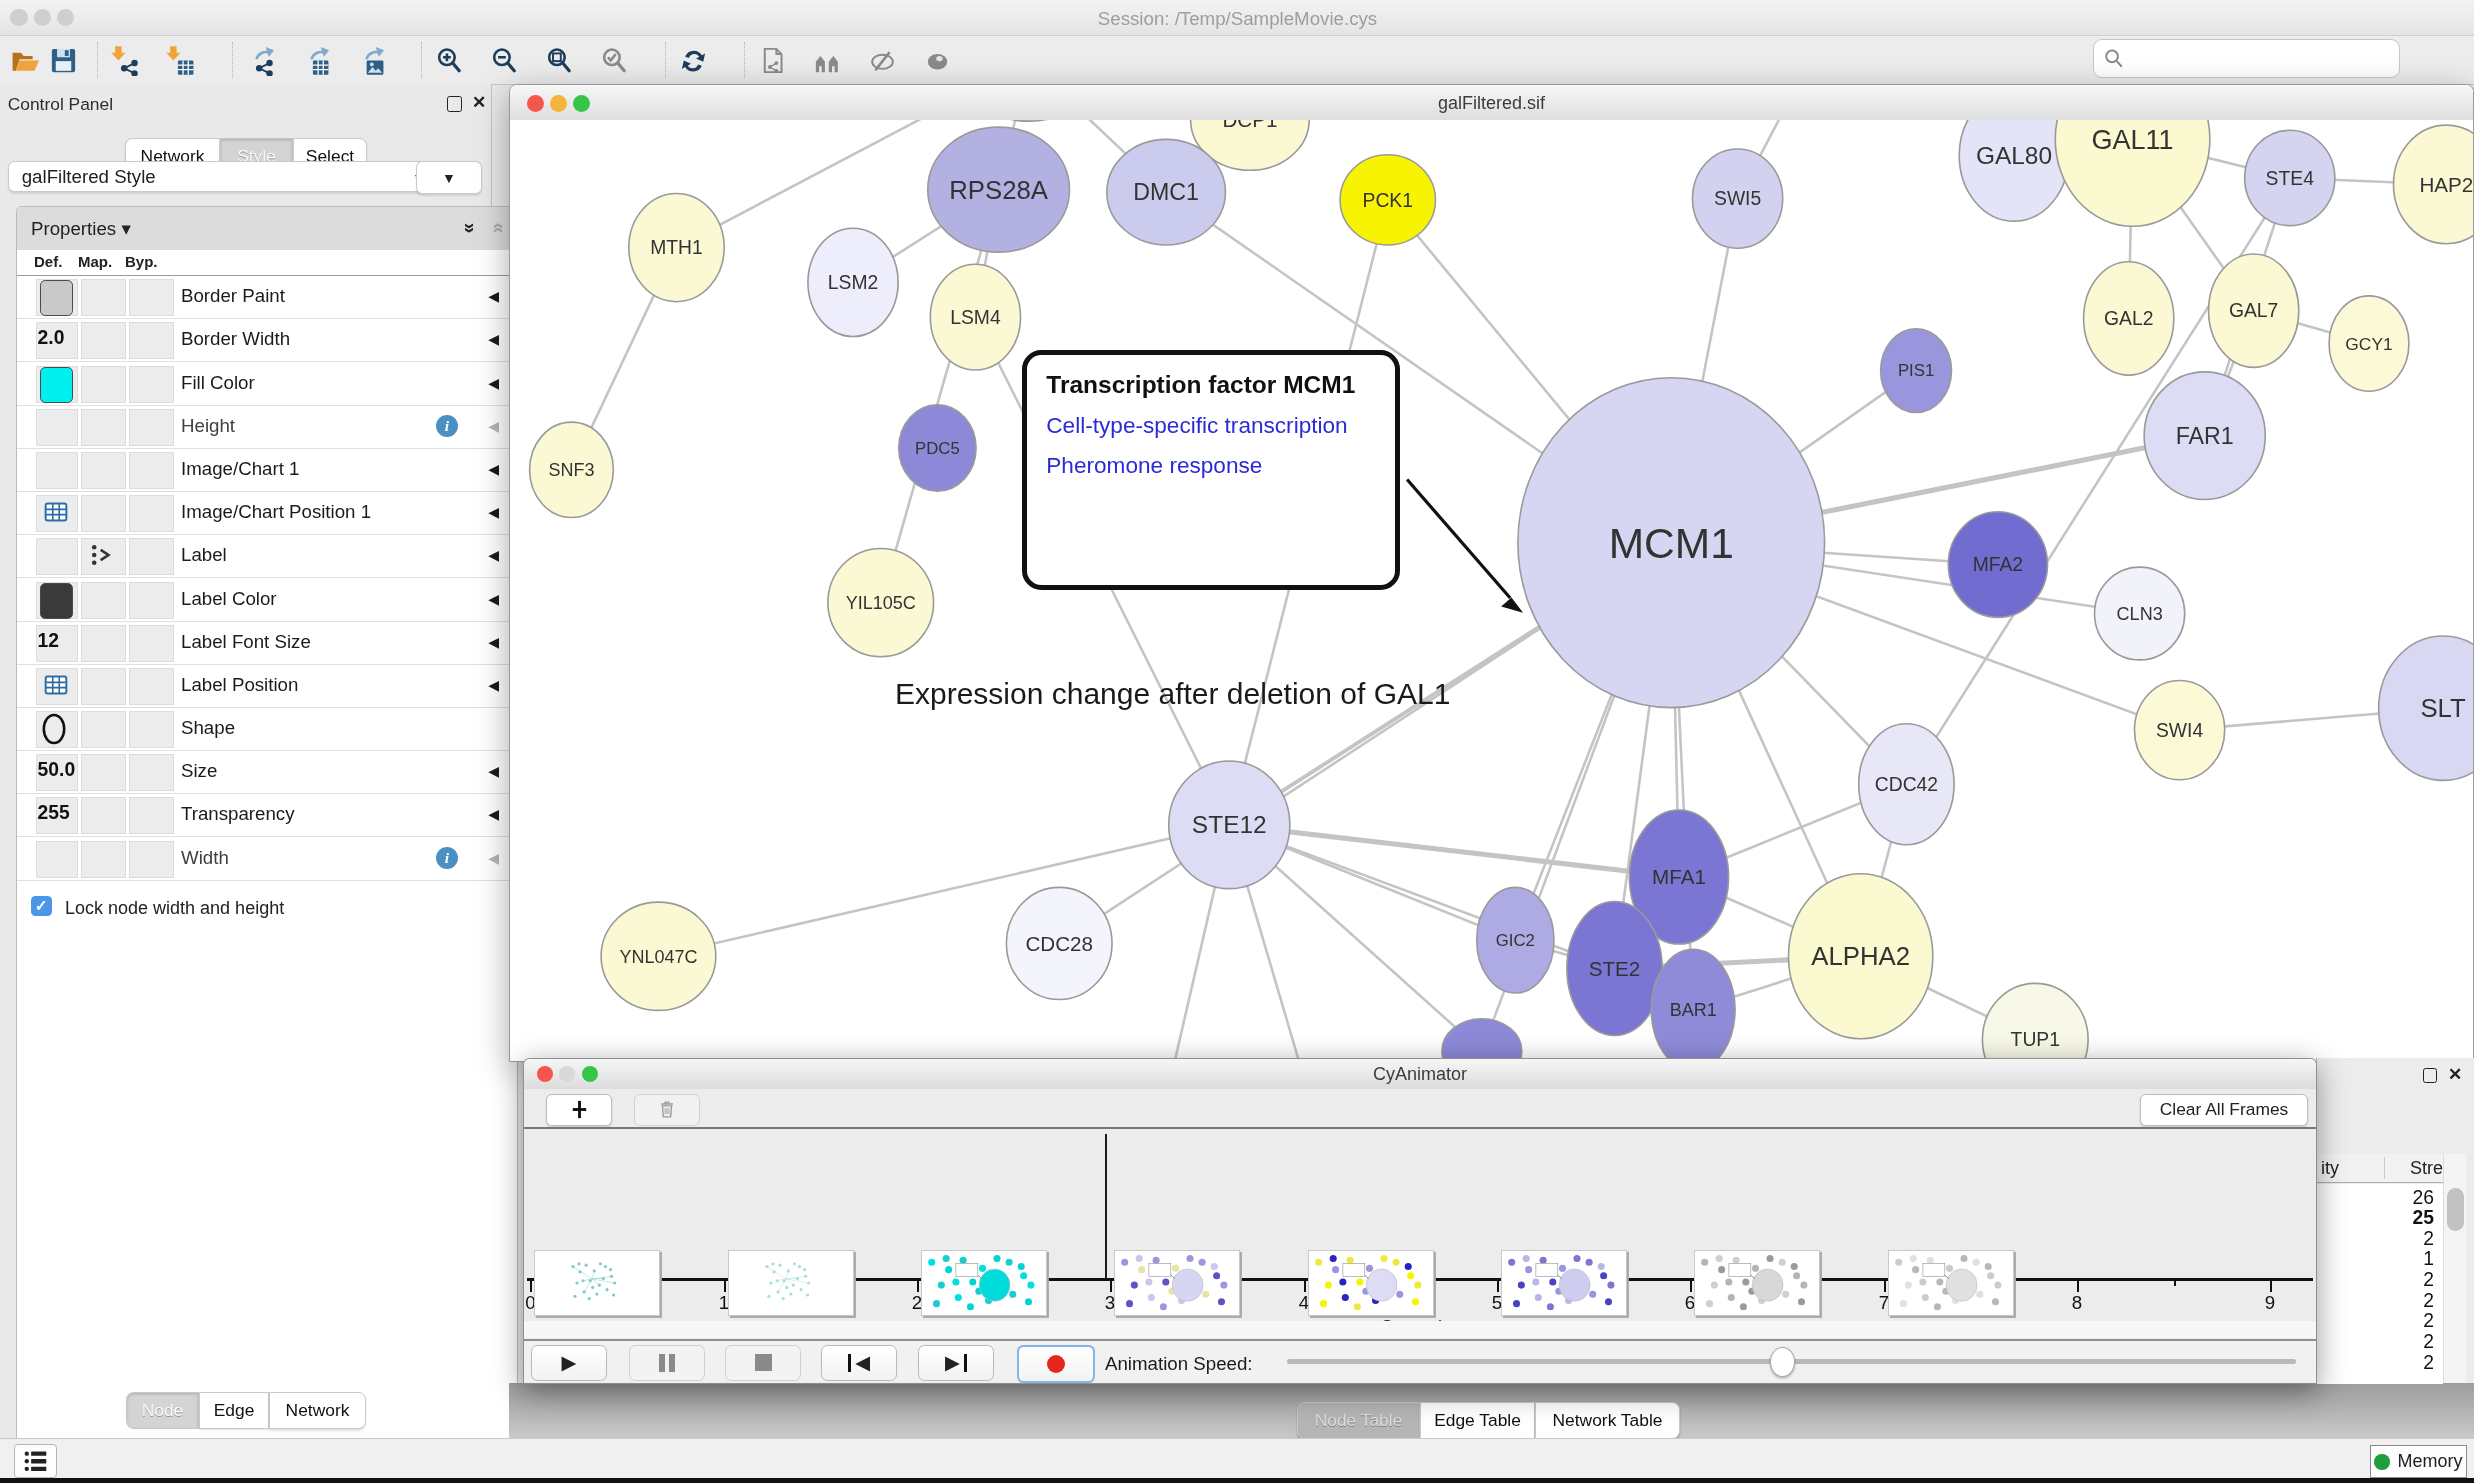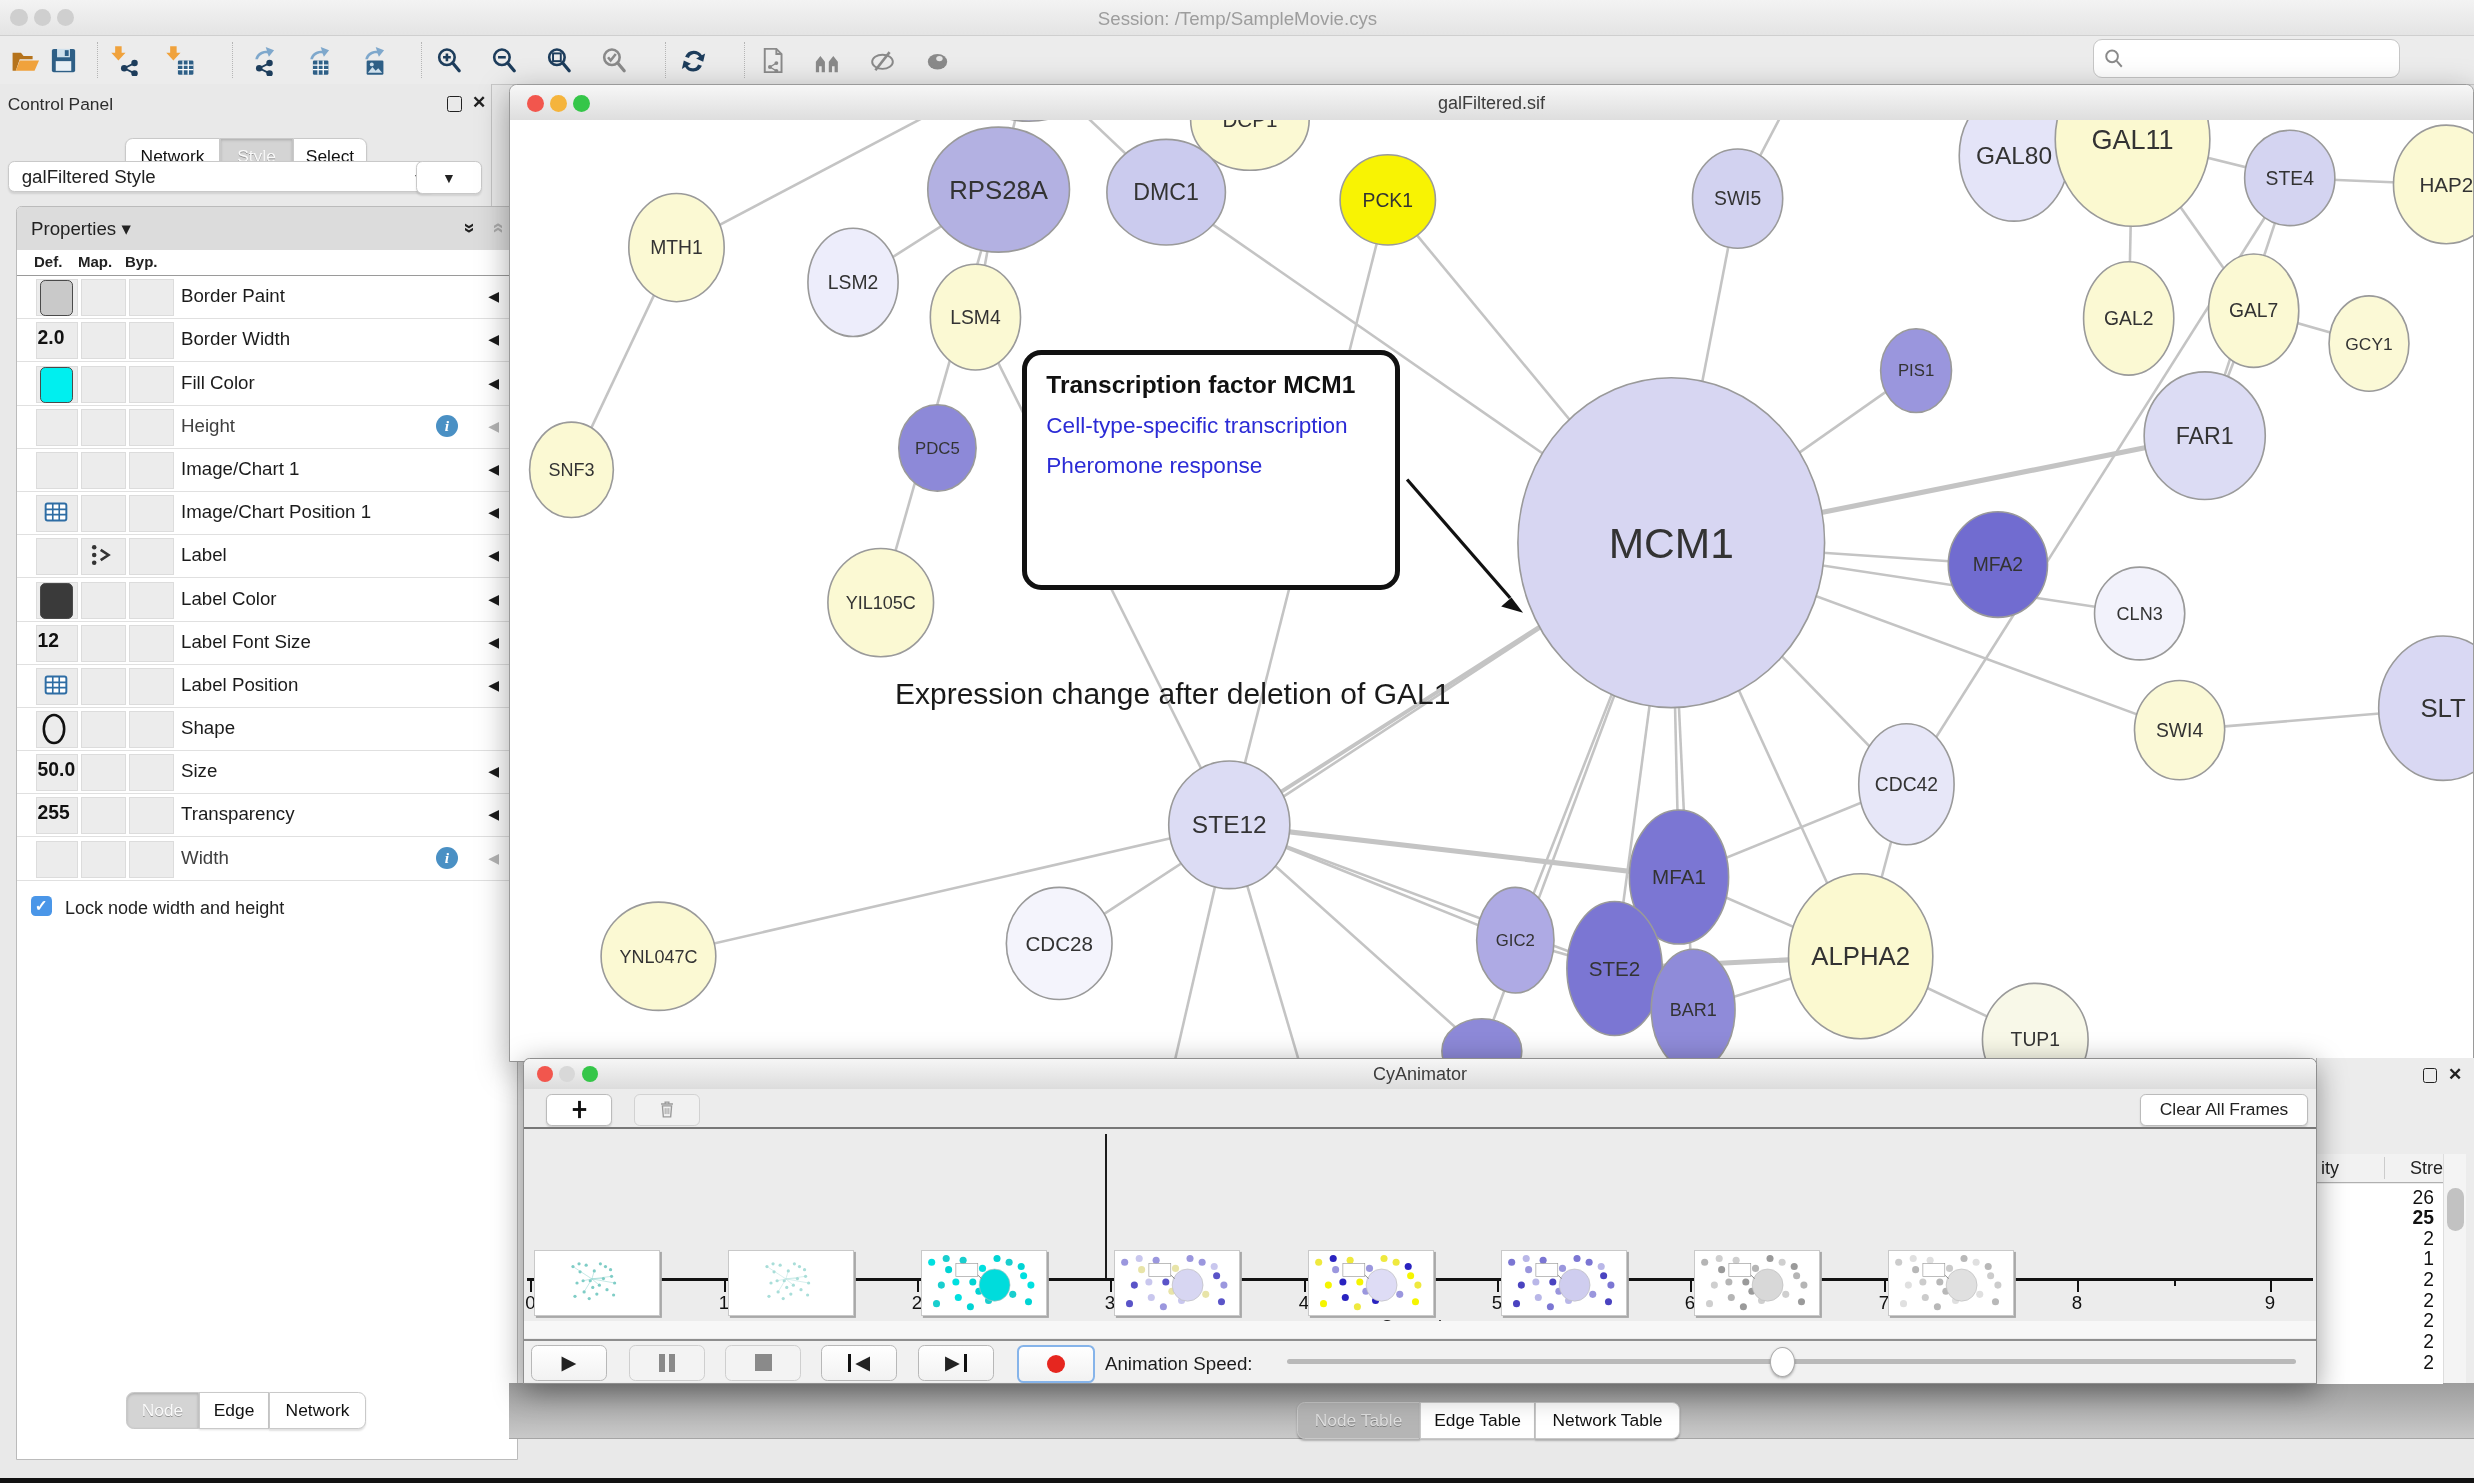--- a/index.html
+++ b/index.html
@@ -922,15 +922,33 @@
         </div>
         <div class="pbtn rec" style="left: 493px; width: 74px;">
           <span class="reccirc"></span>
         </div>
         <div class="speedlbl" style="left: 581px;">Animation Speed:</div>
         <div class="slidertrack" style="left: 763px; width: 1009px;"></div>
         <div class="sliderthumb" style="left: 1246px;"></div>
       </div>
   </div>
 
+  <div class="statusbar">
+    <div class="hambtn">
+      <svg width="26" height="24.5" viewBox="0 0 48 44">
+        <g fill="#222">
+            <circle cx="7" cy="8" r="4"></circle>
+            <rect x="15" y="4" width="28" height="8" rx="1"></rect>
+        <circle cx="7" cy="22" r="4"></circle>
+            <rect x="15" y="18" width="28" height="8" rx="1"></rect>
+        <circle cx="7" cy="36" r="4"></circle>
+            <rect x="15" y="32" width="28" height="8" rx="1"></rect>
+          </g>
+      </svg>
+    </div>
+    <div class="membtn">
+      <span class="memdot"></span>
+      <span>Memory</span>
+    </div>
+  </div>
   <div class="blackedge"></div>
 </div>
 
 
 </body></html>

